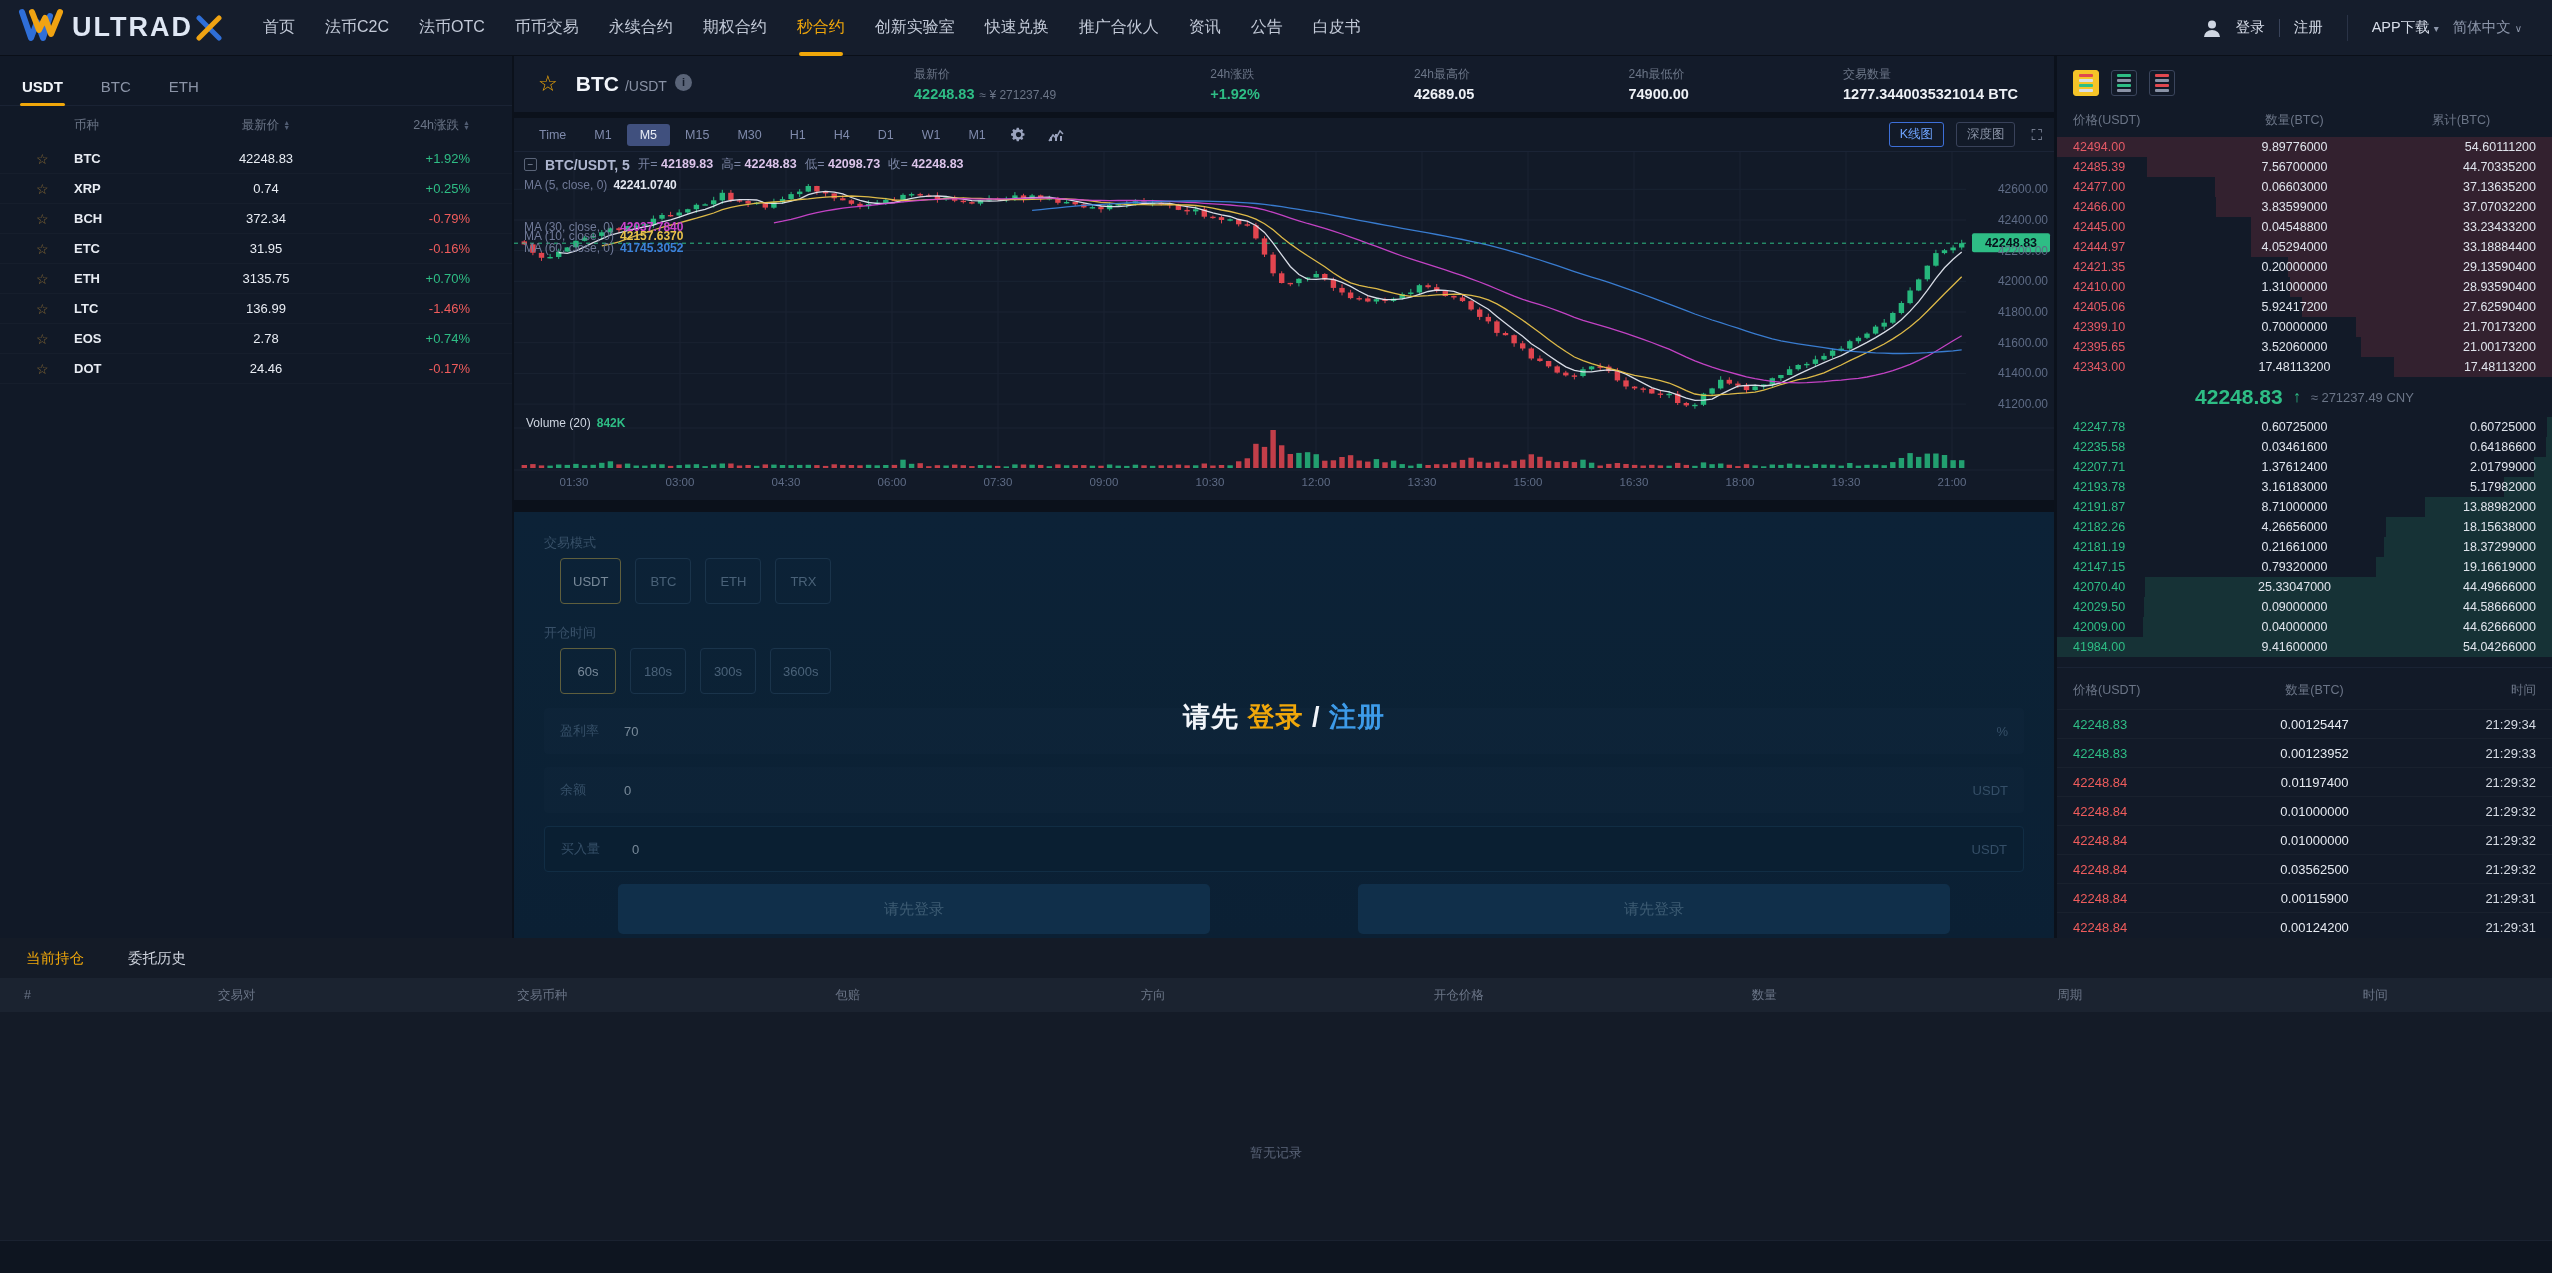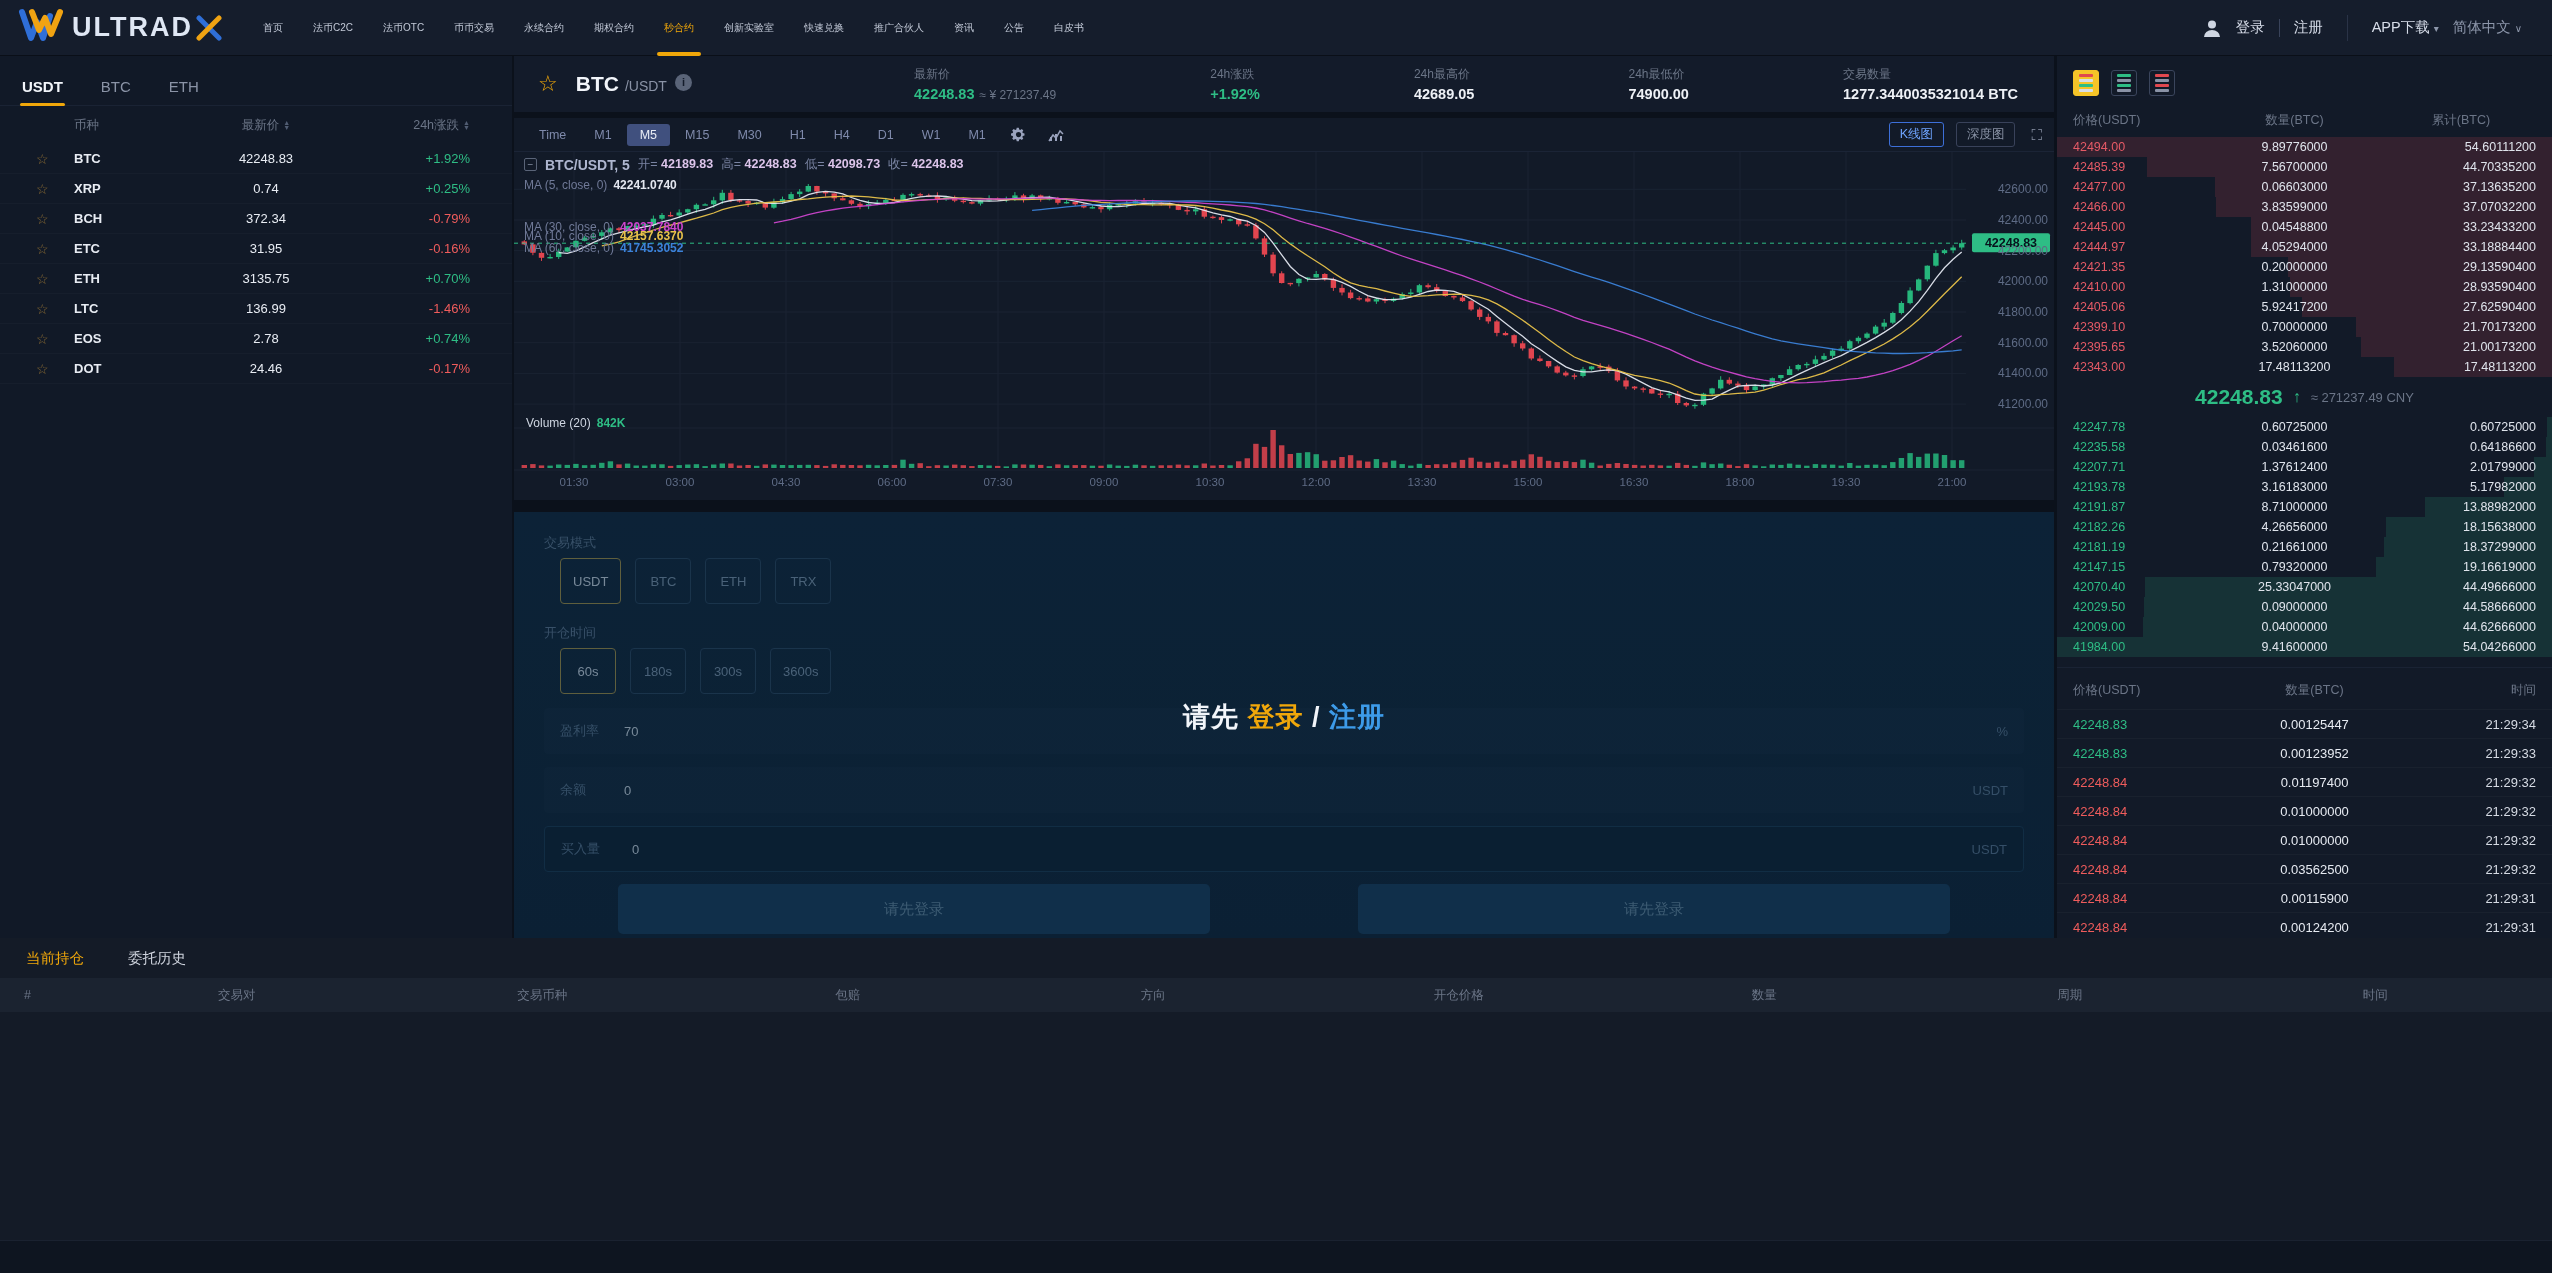--- a/index.html
+++ b/index.html
@@ -4,21 +4,21 @@
 <style>
   * { margin:0; padding:0; box-sizing:border-box; }
   html,body { width:2552px; height:1273px; background:#0b111b; font-family:"Liberation Sans",sans-serif; color:#c9d0dc; overflow:hidden; }
   .page { position:relative; width:2044px; height:1273px; }
 
   
   .navbar { position:absolute; left:0; top:0; width:2552px; height:56px; background:#151d2c; display:flex; align-items:center; border-bottom:1px solid #0a0f18; z-index:30; }
   .logo { display:flex; align-items:center; margin:0 26px 0 18px; cursor:pointer; }
   .logo-text { font-size:27px; font-weight:bold; letter-spacing:2px; color:#dfe7f4; margin-left:8px; }
   .menu { display:flex; list-style:none; height:56px; align-items:center; }
-  .menu li { position:relative; height:56px; display:flex; align-items:center; padding:16px 15px; font-size:10px; color:#c3cad8; cursor:pointer; white-space:nowrap; }
+  .menu li { position:relative; height:56px; display:flex; align-items:center; padding:16px 15px; font-size:16px; color:#c3cad8; cursor:pointer; white-space:nowrap; }
   .menu li.active { color:#f0a70a; }
   .menu li.active::after { content:""; position:absolute; left:50%; transform:translateX(-50%); bottom:0; width:44px; height:4px; background:#f0a70a; border-radius:2px; }
   .nav-right { margin-left:auto; display:flex; align-items:center; padding-right:30px; gap:14px; font-size:14.5px; }
   .nav-right .lnk { color:#d6dce8; cursor:pointer; }
   .nav-sep { width:1px; height:18px; background:#39435a; }
   .nav-sep2 { width:1px; height:26px; background:#2a3347; margin:0 10px; }
   .nav-muted { color:#8d97ab; cursor:pointer; }
   .caret { font-size:10px; color:#8d97ab; margin-left:4px; }
 
   
@@ -1180,16 +1180,17 @@
         <span>#</span>
         <span>交易对</span>
         <span>交易币种</span>
         <span>包赔</span>
         <span>方向</span>
         <span>开仓价格</span>
         <span>数量</span>
         <span>周期</span>
         <span>时间</span>
       </div>
+    <div class="pos-empty">暂无记录</div>
     <div class="footer-bar"></div>
   </section>
 
 </div>
 
 </body></html>

